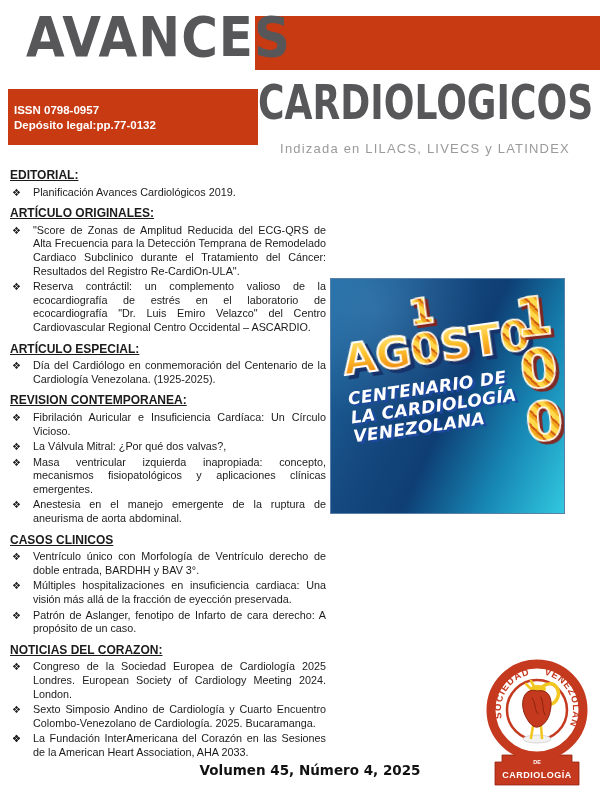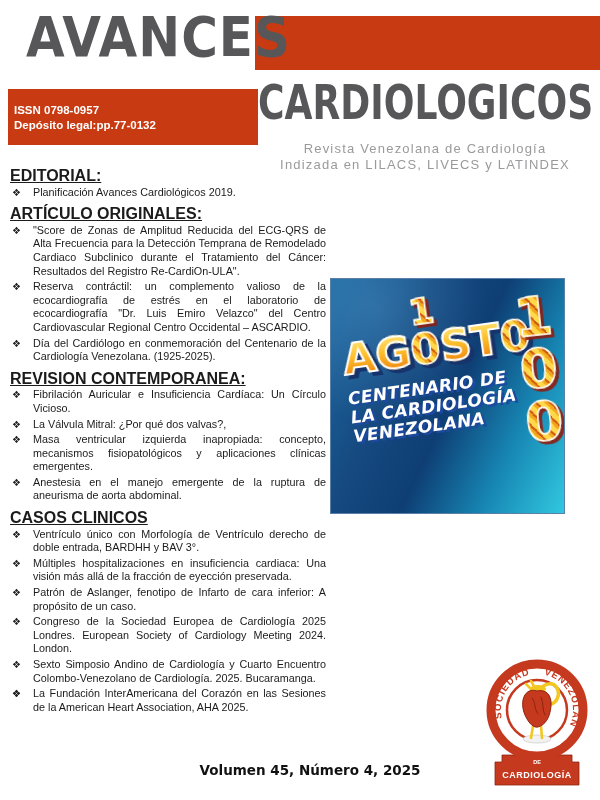--- a/index.html
+++ b/index.html
@@ -37,21 +37,21 @@
     color:#9a9a9c; font-size:13px; letter-spacing:1.2px; line-height:15.5px;
     white-space:nowrap;
   }
 
   
   .toc {
     position:absolute; left:8px; top:169px; width:318px;
     color:#1b1b1b; font-size:10.8px; line-height:13.6px;
   }
   .toc-heading {
-    font-size:16px; font-weight:bold; text-decoration:underline;
+    font-size:12px; font-weight:bold; text-decoration:underline;
     margin:8px 0 3px 2px; padding:0;
   }
   .toc-section:first-child .toc-heading { margin-top:0; }
   .toc-items { list-style:none; margin:0; padding:0; }
   .toc-item {
     position:relative; padding-left:25px; margin-bottom:2px;
     text-align:justify;
   }
   .toc-item .bullet {
     position:absolute; left:4px; top:0; font-size:10px; color:#222;
@@ -120,21 +120,20 @@
 <div class="page">
 
   <div class="red-block-top"></div>
   <div class="title-avances">AVANCES</div>
   <div class="issn-band">
     <div>ISSN 0798-0957</div>
     <div>Depósito legal:pp.77-0132</div>
   </div>
   <div class="title-cardiologicos">CARDIOLOGICOS</div>
   <div class="header-subtitles">
-    <div>Revista Venezolana de Cardiología</div>
     <div>Indizada en LILACS, LIVECS y LATINDEX</div>
   </div>
 
   <div class="toc">
     <div class="toc-section">
       <h2 class="toc-heading">EDITORIAL:</h2>
       <ul class="toc-items">
     <li class="toc-item">
       <span class="bullet">❖</span>
       <span class="item-text">Planificación Avances Cardiológicos 2019.</span>
@@ -151,20 +150,21 @@
     </li>
 
     <li class="toc-item">
       <span class="bullet">❖</span>
       <span class="item-text">Reserva contráctil: un complemento valioso de la ecocardiografía de estrés en el laboratorio de ecocardiografía "Dr. Luis Emiro Velazco" del Centro Cardiovascular Regional Centro Occidental – ASCARDIO.</span>
     </li>
   </ul>
     </div>
 
     <div class="toc-section">
+      <h2 class="toc-heading">ARTÍCULO ESPECIAL:</h2>
       <ul class="toc-items">
     <li class="toc-item">
       <span class="bullet">❖</span>
       <span class="item-text">Día del Cardiólogo en conmemoración del Centenario de la Cardiología Venezolana.  (1925-2025).</span>
     </li>
   </ul>
     </div>
 
     <div class="toc-section">
       <h2 class="toc-heading">REVISION CONTEMPORANEA:</h2>
@@ -199,44 +199,45 @@
       <span class="item-text">Ventrículo único con Morfología de Ventrículo derecho de doble entrada, BARDHH y BAV 3°.</span>
     </li>
 
     <li class="toc-item">
       <span class="bullet">❖</span>
       <span class="item-text">Múltiples hospitalizaciones en insuficiencia cardiaca: Una visión más allá de la fracción de eyección preservada.</span>
     </li>
 
     <li class="toc-item">
       <span class="bullet">❖</span>
-      <span class="item-text">Patrón de Aslanger, fenotipo de Infarto de cara inferior: A propósito de un caso.</span>
-    </li>
-  </ul>
-    </div>
-
-    <div class="toc-section">
+      <span class="item-text">Patrón de Aslanger, fenotipo de Infarto de cara derecho: A propósito de un caso.</span>
+    </li>
+  </ul>
+    </div>
+
+    <div class="toc-section">
+      <h2 class="toc-heading">NOTICIAS DEL CORAZON:</h2>
       <ul class="toc-items">
     <li class="toc-item">
       <span class="bullet">❖</span>
       <span class="item-text">Congreso de la Sociedad Europea de Cardiología 2025 Londres. European Society of Cardiology Meeting 2024. London.</span>
     </li>
 
     <li class="toc-item">
       <span class="bullet">❖</span>
       <span class="item-text">Sexto Simposio Andino de Cardiología y Cuarto Encuentro Colombo-Venezolano de Cardiología. 2025. Bucaramanga.</span>
     </li>
 
     <li class="toc-item">
       <span class="bullet">❖</span>
     </li>
 
     <li class="toc-item">
       <span class="bullet">❖</span>
-      <span class="item-text">La Fundación InterAmericana del Corazón en las Sesiones de la American Heart Association, AHA 2025.</span>
+      <span class="item-text">La Fundación InterAmericana del Corazón en las Sesiones de la American Heart Association, AHA 2033.</span>
     </li>
   </ul>
     </div>
   </div>
 
   <div class="poster">
     <div class="poster-rotate">
       <span class="digit one-top">1</span>
       <div class="agosto-line"><span class="ag">AG</span><span class="digit">0</span><span class="ag">ST</span><span class="digit">0</span></div>
       <div class="centenario">

